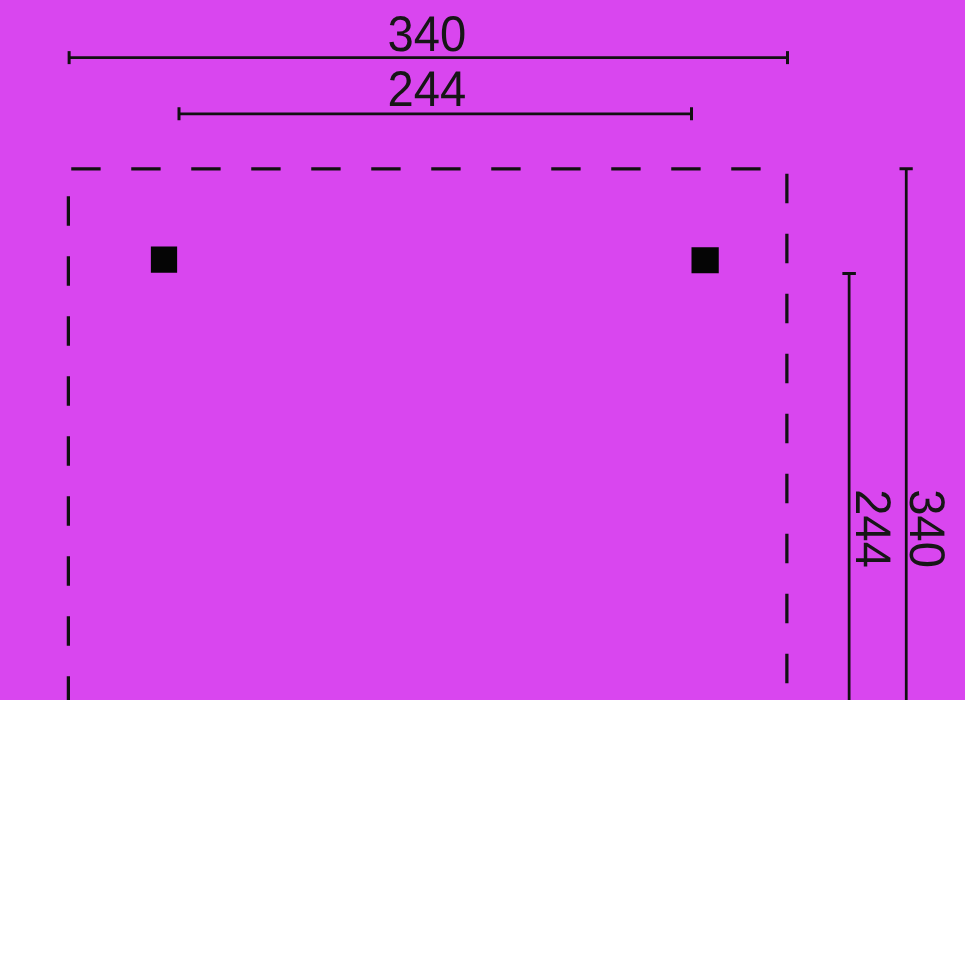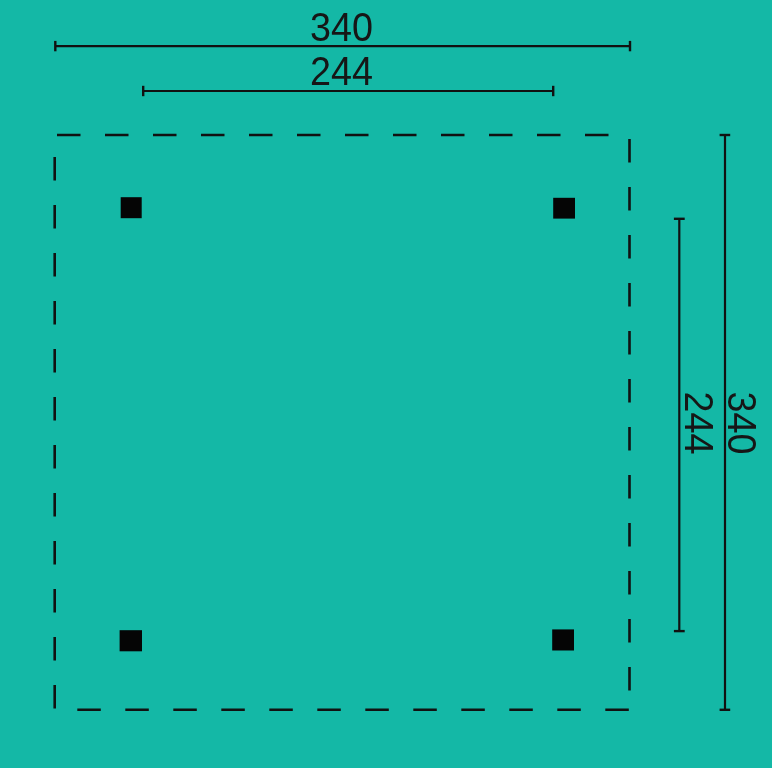--- a/index.html
+++ b/index.html
@@ -1,16 +1,16 @@
 <!DOCTYPE html>
 <html><head>
 <meta charset="utf-8">
 <style>
 html,body{margin:0;padding:0;background:#ffffff;}
-#page{position:relative;width:772px;height:768px;background:#14b8a6;overflow:hidden;}
+#page{position:relative;width:772px;height:560px;background:#d946ef;overflow:hidden;}
 svg{display:block;}
 text{font-family:"Liberation Sans",sans-serif;fill:#161616;}
 </style>
 </head>
 <body>
 <div id="page">
 <svg width="772" height="768" viewBox="0 0 772 768">
 
 <g>
         <text x="341.5" y="40.5" font-size="40" text-anchor="middle" textLength="63" lengthAdjust="spacingAndGlyphs">340</text>

